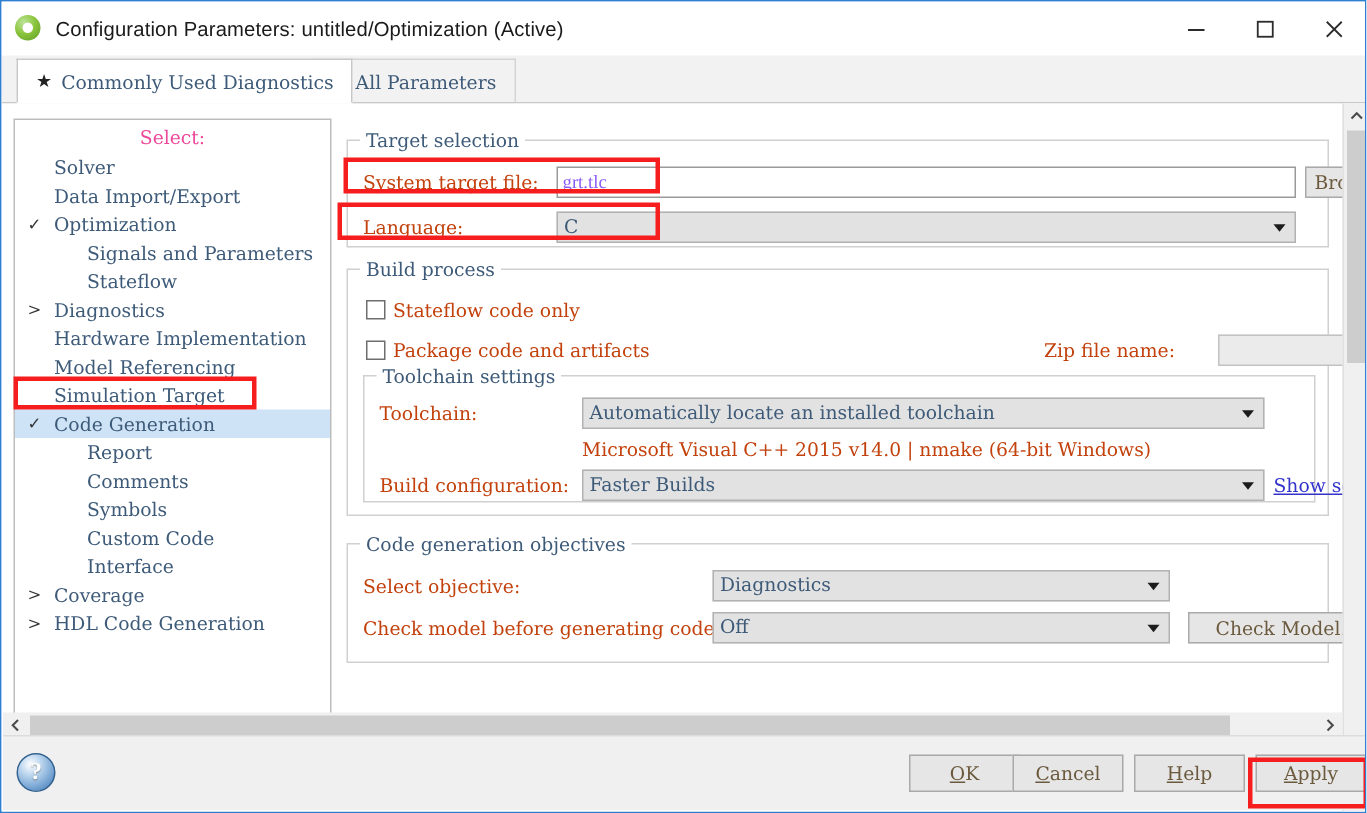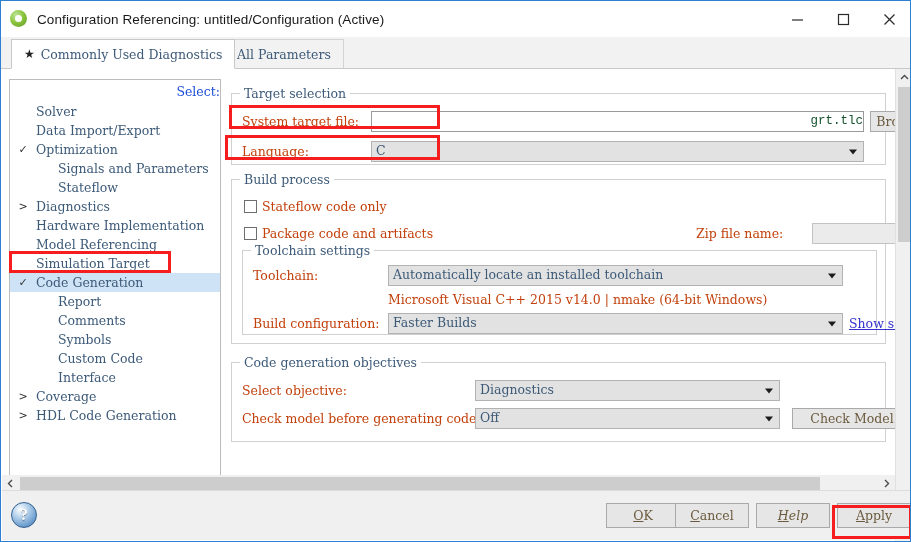--- a/index.html
+++ b/index.html
@@ -100,23 +100,23 @@
     width: 212px; height: 403px;
     border: 1px solid #bdbdbd;
     background: #ffffff;
     box-sizing: border-box;
     overflow: hidden;
     font-family: "DejaVu Serif", serif;
     font-size: 12.5px;
     color: #3d5a78;
   }
   .select-head {
-    text-align: right;
+    text-align: center;
     padding: 4px 0 3px 0;
-    color: #1d4ed8;
+    color: #ec4899;
     font-size: 12.5px;
   }
   .tree-row {
     position: relative;
     height: 19px;
     line-height: 19px;
     white-space: nowrap;
     color: #3d5a78;
   }
   .tree-row.selected { background: #cfe3f7; }
@@ -156,28 +156,27 @@
     white-space: nowrap;
     color: #c2410c;
     font-size: 12.5px;
     line-height: 16px;
   }
   .txtfield {
     position: absolute;
     background: #ffffff;
     border: 1px solid #9a9a9a;
     box-sizing: border-box;
-    font-family: Liberation Mono, monospace;
-    font-size: 12.5px;
-    color: #14532d;
+    font-family: Liberation Serif, serif;
+    font-size: 12.5px;
+    color: #8b5cf6;
     line-height: 18px;
     padding-left: 3px;
     white-space: nowrap;
     overflow: hidden;
-    text-align: right;
   }
   .txtfield.disabled { background: #ebebeb; border-color: #c2c2c2; }
   .combo {
     position: absolute;
     background: #e2e2e2;
     border: 1px solid #b2b2b2;
     box-sizing: border-box;
     font-family: "DejaVu Serif", serif;
     font-size: 12.5px;
     color: #3d5a78;
@@ -304,21 +303,21 @@
 </head>
 <body>
 
 <div id="app">
 
   <div class="titlebar">
     <div class="title-icon">
       <div class="ring"></div>
         <div class="hole"></div>
     </div>
-    <div class="title-text">Configuration Referencing: untitled/Configuration (Active)</div>
+    <div class="title-text">Configuration Parameters: untitled/Optimization (Active)</div>
     <div class="winbtns">
       <div class="winbtn">
         <svg width="13" height="13" viewBox="0 0 13 13">
             <line x1="1" y1="7" x2="12" y2="7" stroke="#2b2b2b" stroke-width="1.2"></line>
           </svg>
       </div>
       <div class="winbtn">
         <svg width="13" height="13" viewBox="0 0 13 13">
             <rect x="1.5" y="1.5" width="10" height="10" fill="none" stroke="#2b2b2b" stroke-width="1.2"></rect>
           </svg>
@@ -503,21 +502,21 @@
   </div>
 
   <div class="footer">
     <div class="help-orb">?</div>
     <div class="footbtn" style="left:592px; width:74px;margin-left:12px;">
       <span><u>O</u><span>K</span></span>
     </div>
     <div class="footbtn" style="left:673px; width:74px;">
       <span><u>C</u><span>ancel</span></span>
     </div>
-    <div class="footbtn" style="left:754px; width:74px;font-style:italic;">
+    <div class="footbtn" style="left:754px; width:74px;">
       <span><u>H</u><span>elp</span></span>
     </div>
     <div class="footbtn" style="left:835px; width:74px;">
       <span><u>A</u><span>pply</span></span>
     </div>
   </div>
 
   <div class="redbox" style="left:228px; top:104px; width:211px; height:24px;"></div>
   <div class="redbox" style="left:224px; top:134px; width:215px; height:25px;"></div>
   <div class="redbox" style="left:8px; top:250px; width:162px; height:22px;"></div>

